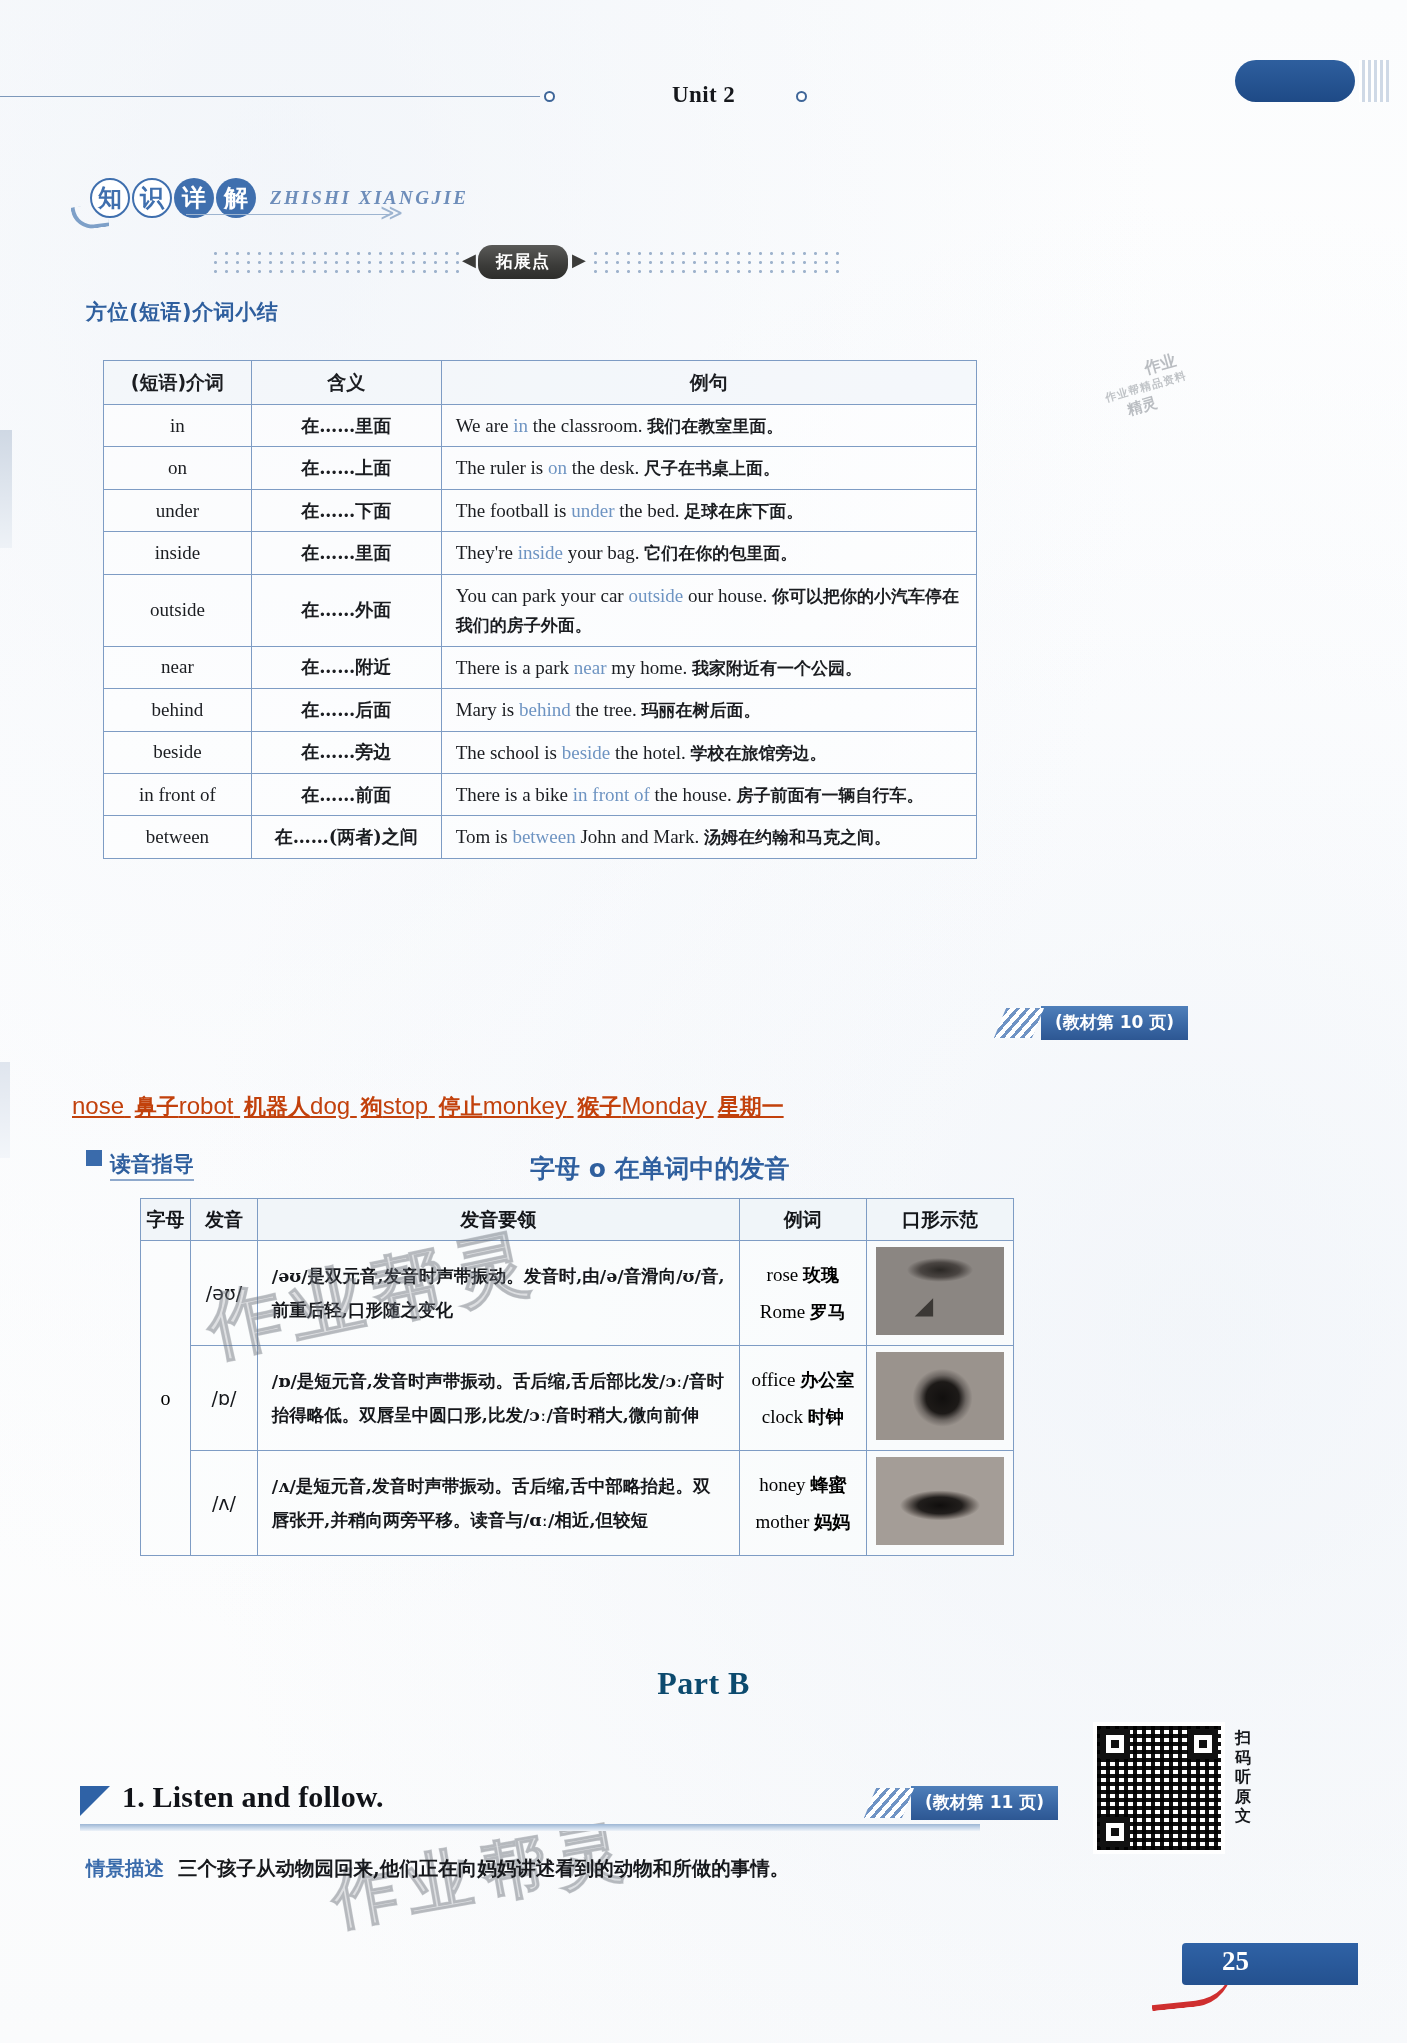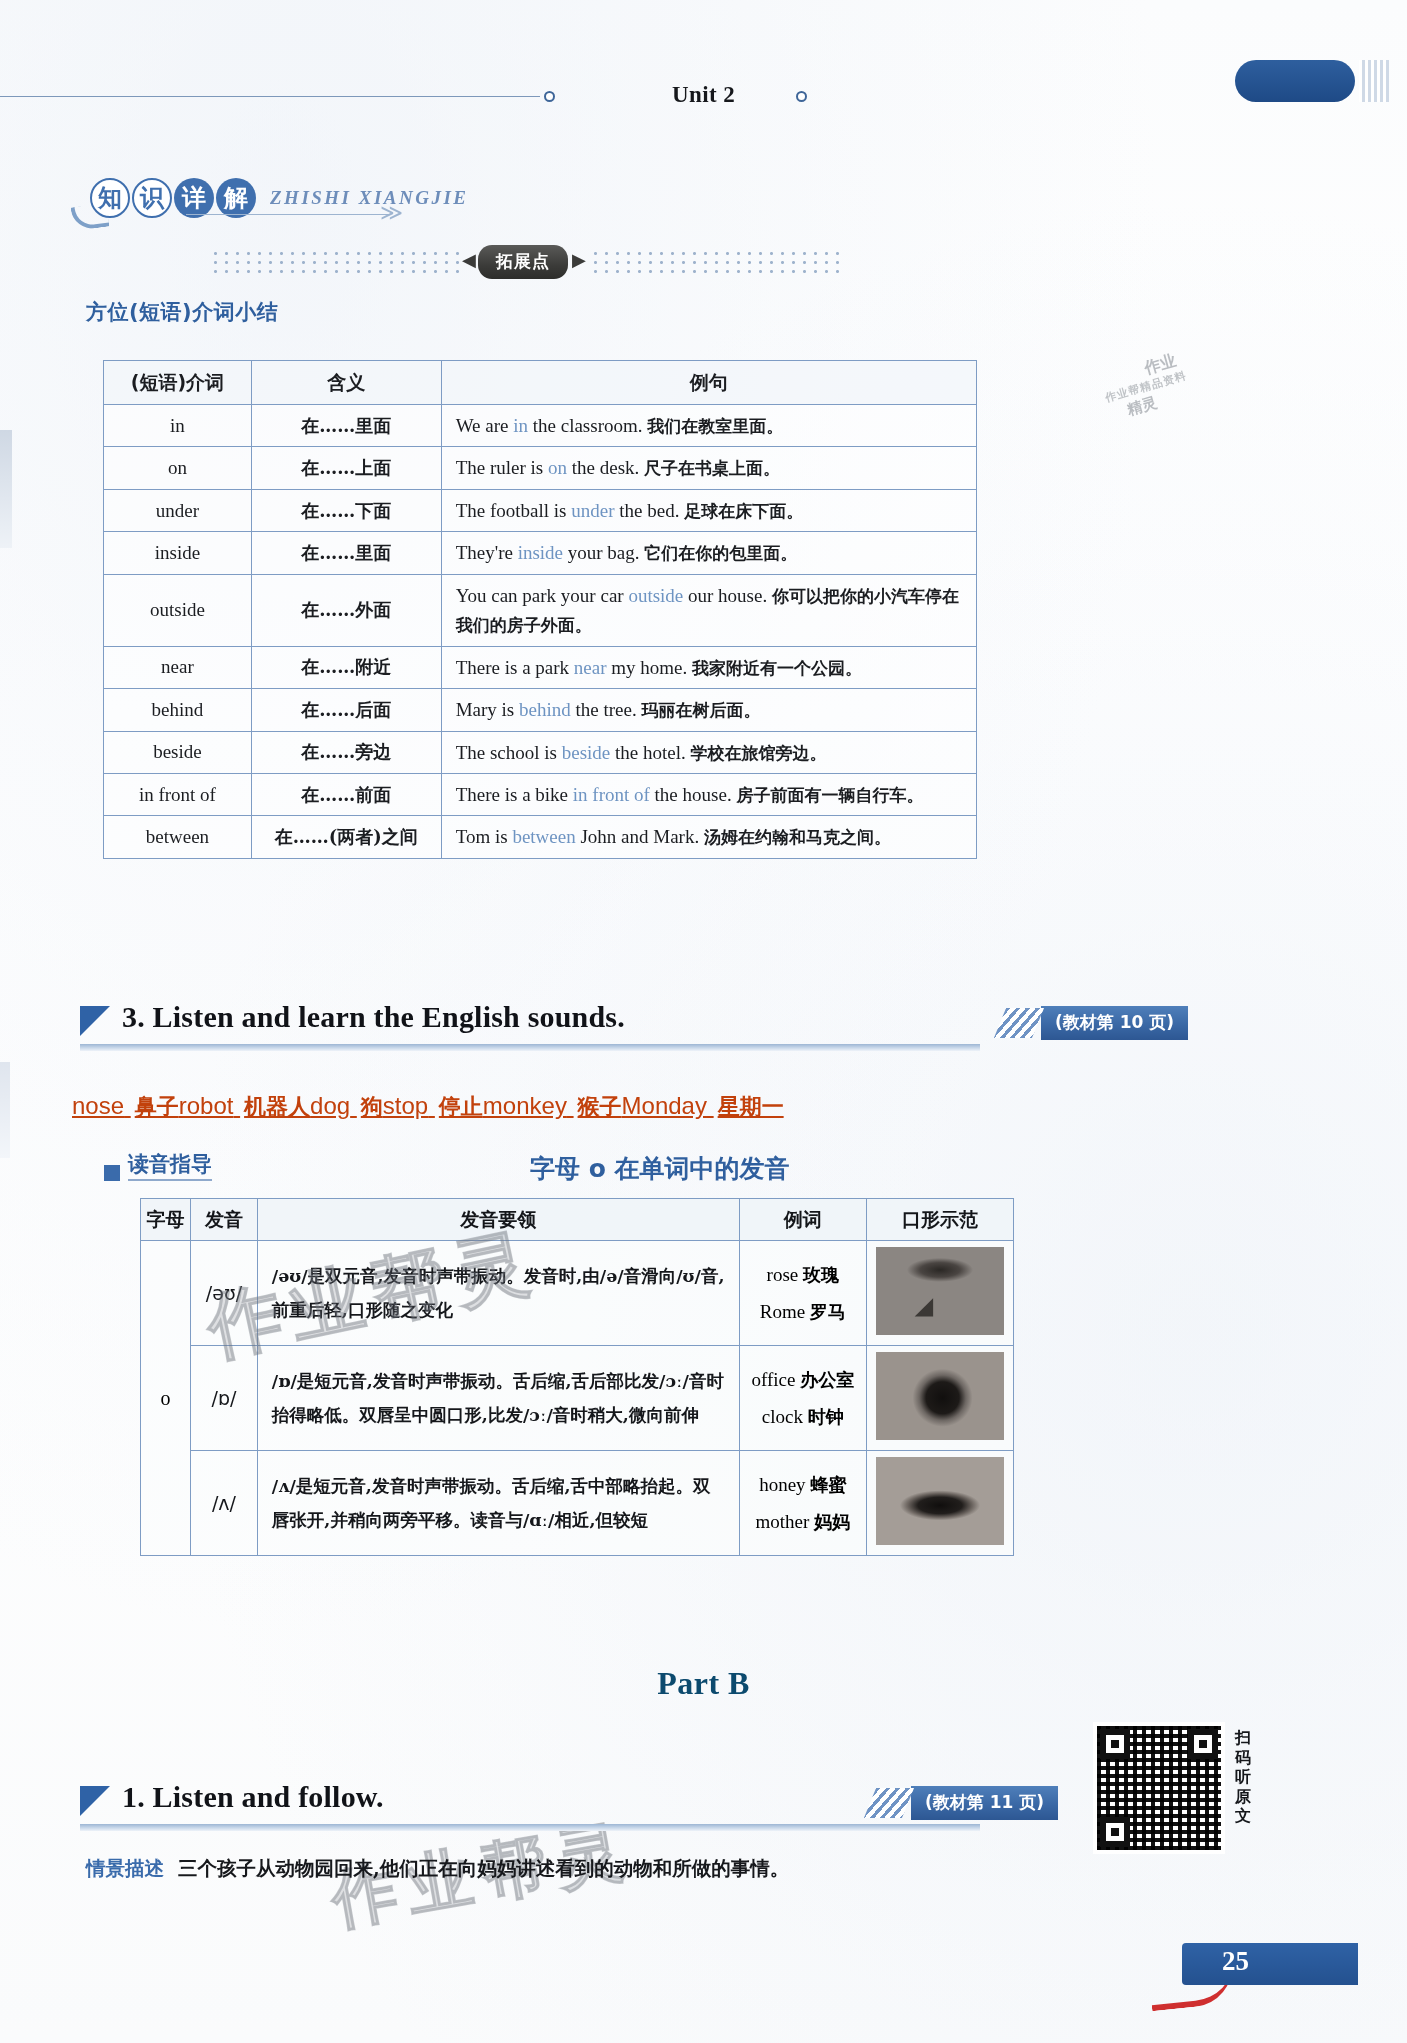--- a/index.html
+++ b/index.html
@@ -199,21 +199,21 @@
     font-family: "Liberation Sans", sans-serif;
     white-space: nowrap;
   }
   .vocabline .w .zh {
     font-family: "DejaVu Serif", serif; font-weight: bold; font-size: 22px;
     margin-left: 4px;
   }
   
   .duyin {
     position: absolute; left: 86px; top: 1150px;
-    display: flex; align-items: flex-end; gap: 8px; margin-left: 18px;
+    display: flex; align-items: flex-start; gap: 8px;
   }
   .duyin .sq { width: 16px; height: 16px; background: #3a6bab; }
   .duyin .lab {
     font-family: "DejaVu Sans", sans-serif;
     font-size: 21px; font-weight: bold; color: #2f5f9e;
     border-bottom: 2px solid #8fa9cc; padding-bottom: 1px;
   }
   .duyin-title {
     position: absolute; left: 530px; top: 1152px;
     font-family: "DejaVu Sans", sans-serif;
@@ -502,25 +502,20 @@
           <td class="c3"><span>There is a bike </span><span class="kw">in front of</span><span> the house. </span><span class="cnpart">房子前面有一辆自行车。</span></td>
         </tr>
         <tr>
           <td class="c1">between</td>
           <td class="c2">在……(两者)之间</td>
           <td class="c3"><span>Tom is </span><span class="kw">between</span><span> John and Mark. </span><span class="cnpart">汤姆在约翰和马克之间。</span></td>
         </tr>
       </tbody>
   </table>
 
-  <div class="act" style="top:1000px;">
-    <div class="tri"></div>
-    <div class="txt">3. Listen and learn the English sounds.</div>
-    <div class="bar"></div>
-  </div>
   <div class="pagebadge" style="left:1000px; top:1006px;">
     <div class="slashes"></div>
     <div class="chip">(教材第 10 页)</div>
   </div>
 
   <div class="vocabline" id="vocab-line">
       <div class="w"><span>nose</span> <span class="zh">鼻子</span></div>
       <div class="w"><span>robot</span> <span class="zh">机器人</span></div>
       <div class="w"><span>dog</span> <span class="zh">狗</span></div>
       <div class="w"><span>stop</span> <span class="zh">停止</span></div>

